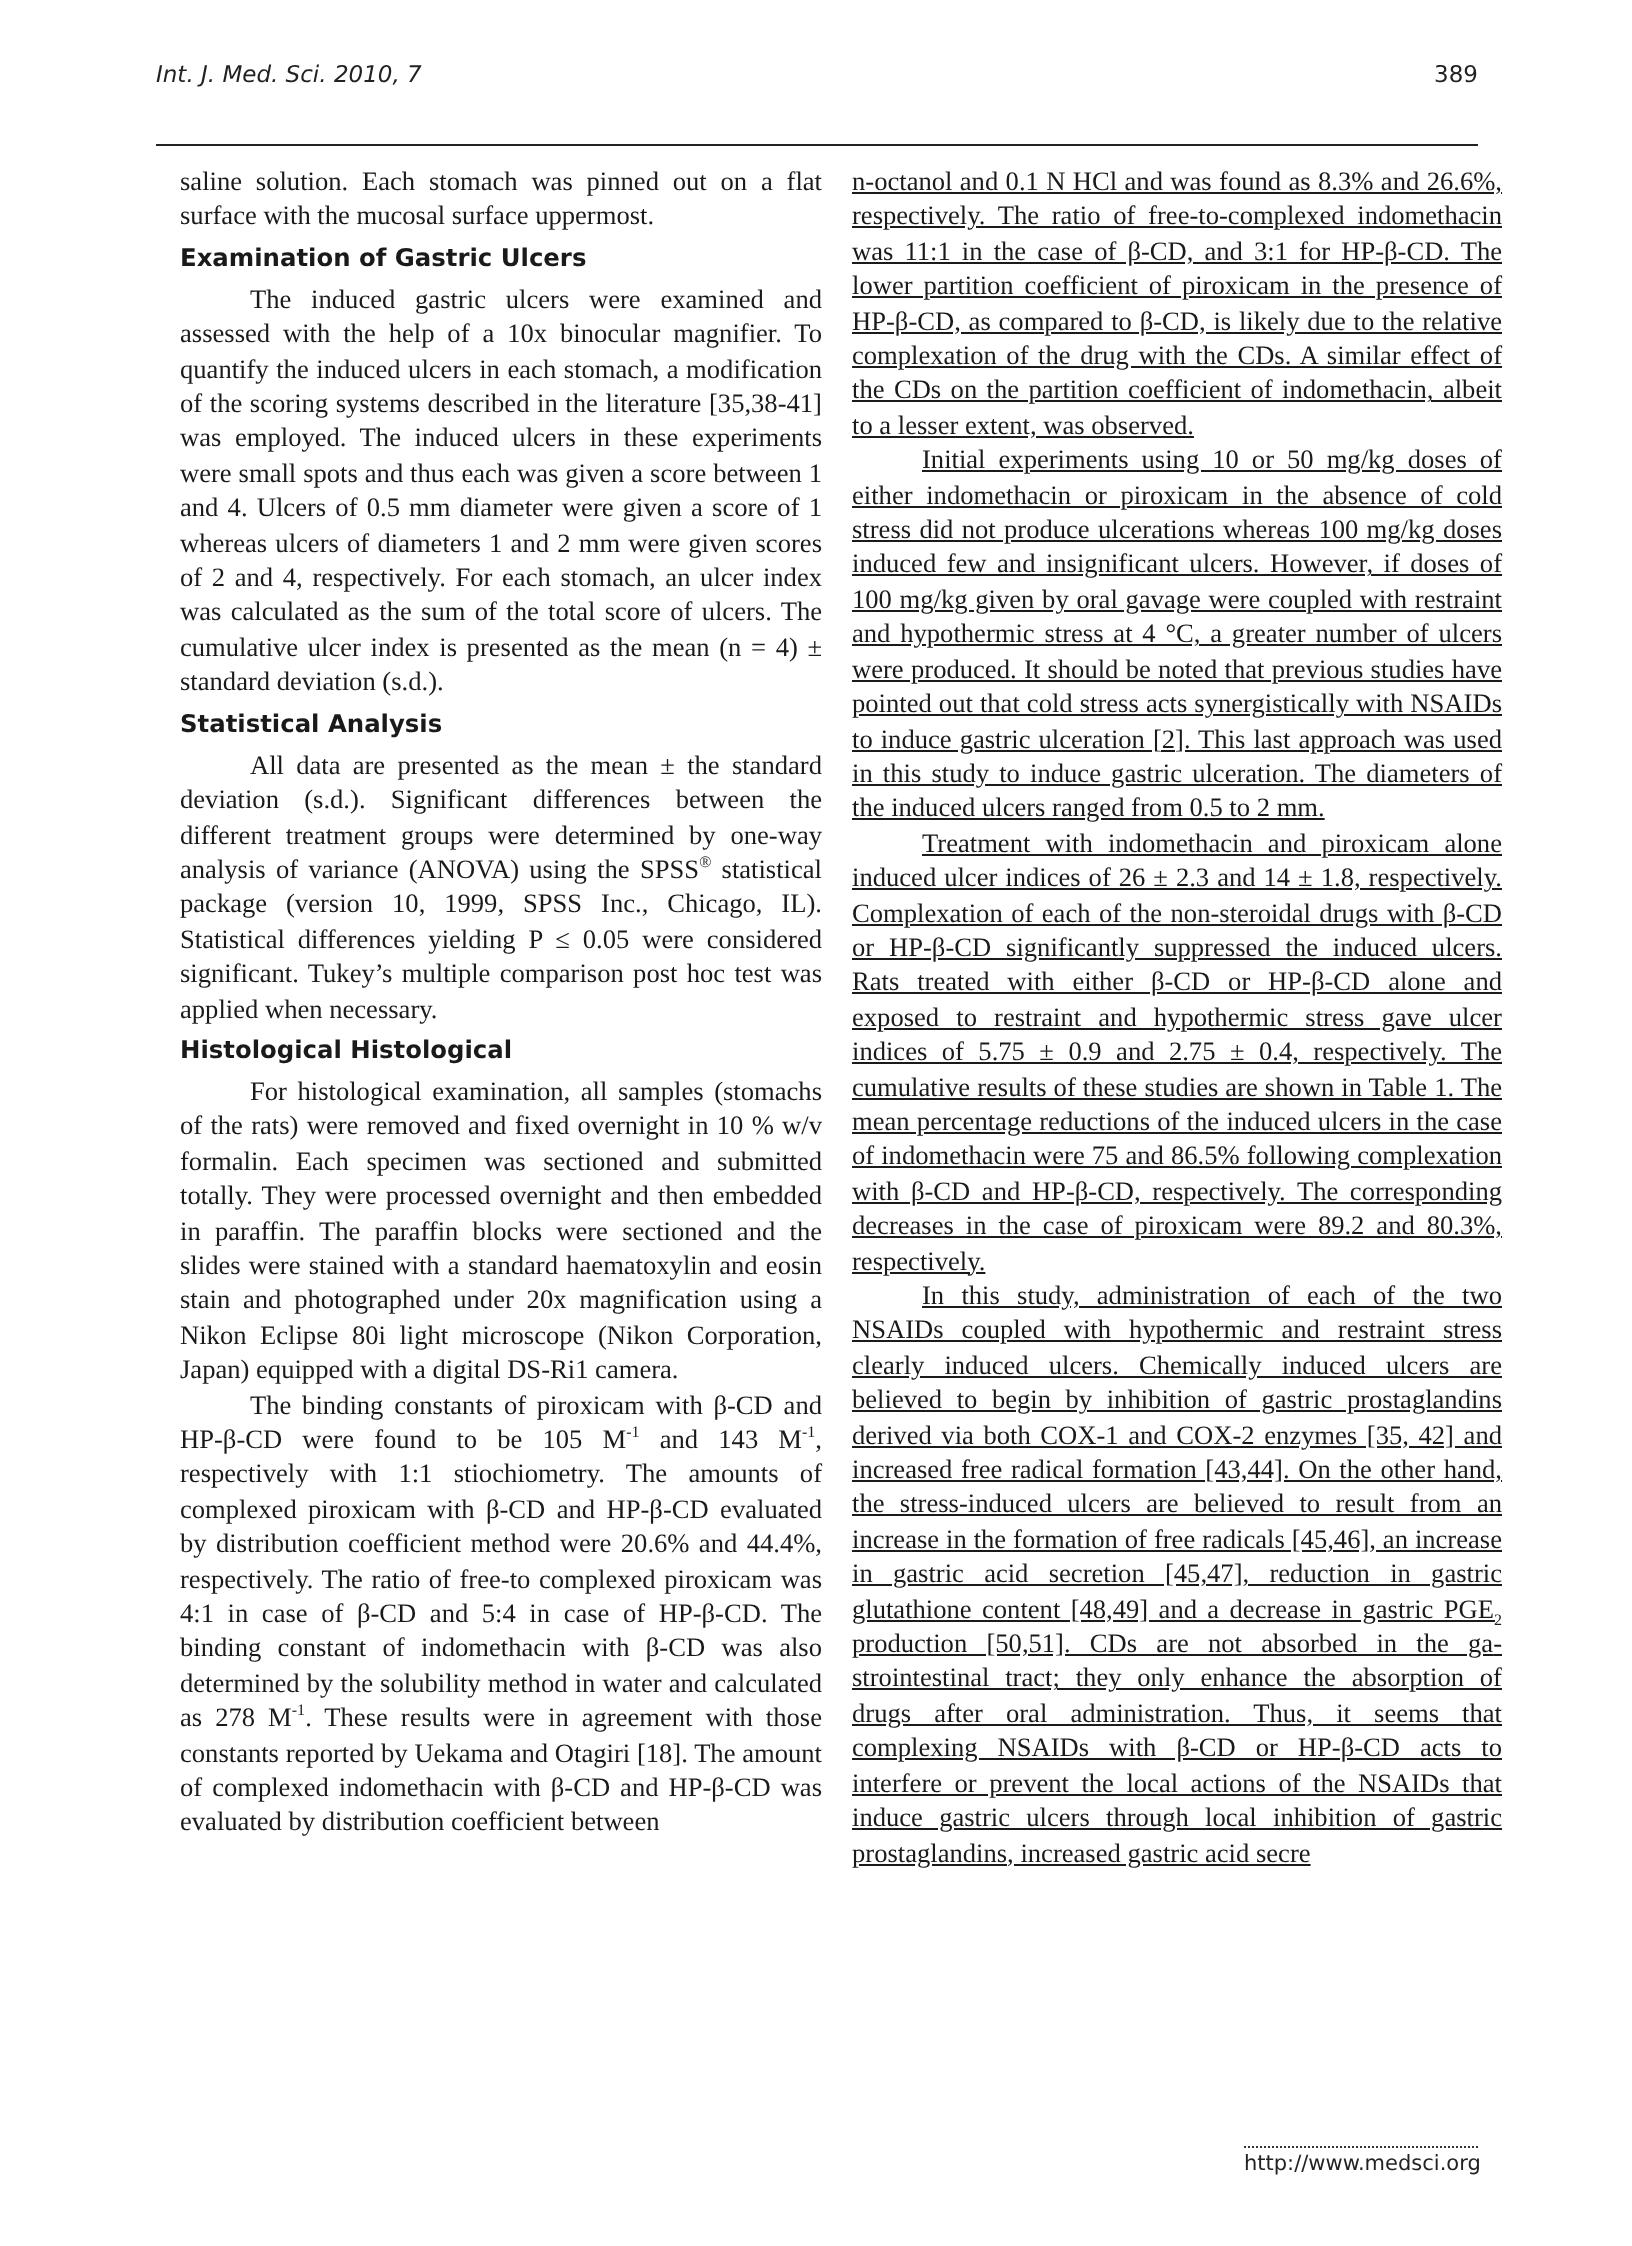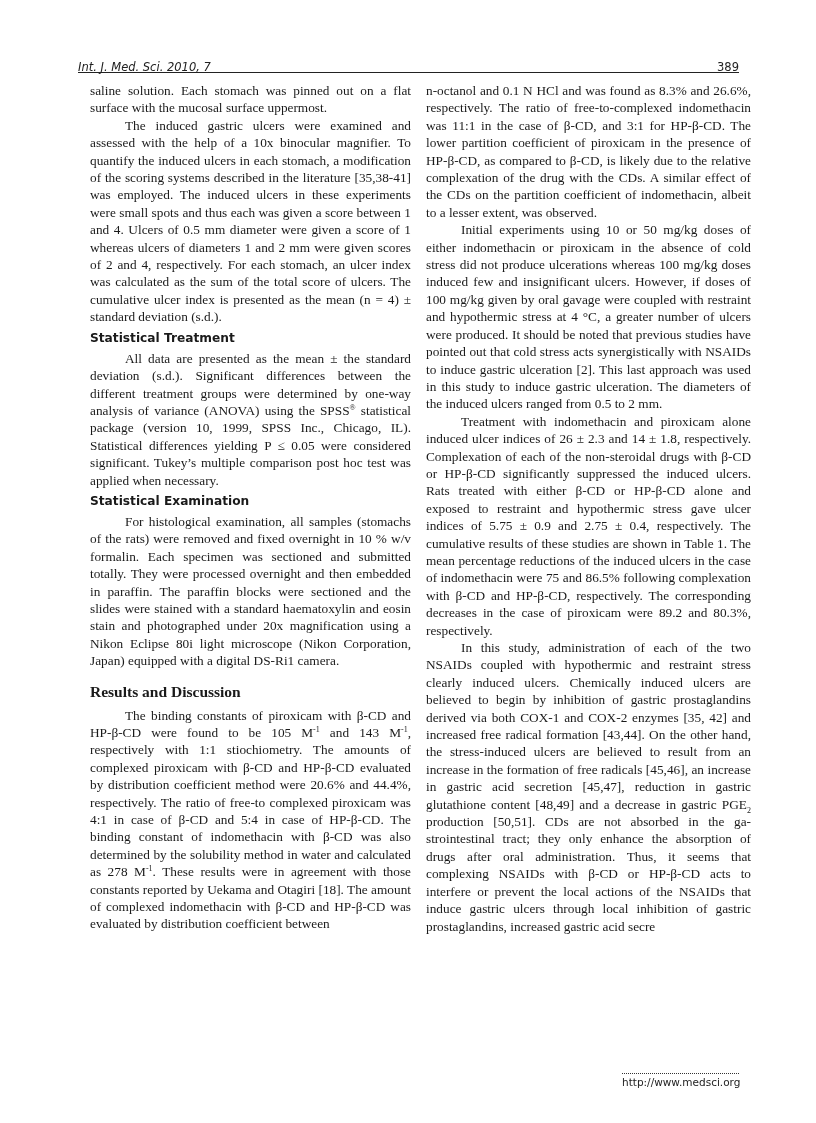--- a/index.html
+++ b/index.html
@@ -1,48 +1,48 @@
 <!DOCTYPE html>
 <html><head>
 <meta charset="utf-8">
 <style>
   html, body { margin: 0; padding: 0; background: #ffffff; }
   body { width: 816px; height: 1123px; position: relative; overflow: hidden; color: #1a1a1a; }
-  .header { position: absolute; left: 78px; top: 60px; width: 661px; height: 20px; font-family: "DejaVu Sans", sans-serif; font-size: 11.5px; color: #222; }
+  .header { position: absolute; left: 78px; top: 30px; width: 661px; height: 20px; font-family: "DejaVu Sans", sans-serif; font-size: 11.5px; color: #222; }
   .header .journal { position: absolute; left: 0; top: 0; font-style: italic; }
   .header .page-num { position: absolute; right: 0; top: 0; }
   .header-rule { position: absolute; left: 78px; top: 72px; width: 661px; height: 0; border-top: 1.2px solid #222; }
   .col { position: absolute; top: 82px; font-family: "Liberation Serif", serif; font-size: 13.3px; line-height: 17.4px; text-align: justify; hyphens: manual; margin-left: 12px; }
   .col.left { left: 78px; width: 321px; }
-  .col.right { left: 414px; width: 325px; }
+  .col.right { left: 414px; width: 325px; text-decoration: underline; }
   .col p { margin: 0; }
   .col p.indent { text-indent: 35px; }
   .col h3 { font-family: "DejaVu Sans", sans-serif; font-size: 12.2px; font-weight: bold; margin: 4px 0 3px 0; line-height: 17px; }
   .col h2 { font-family: "Liberation Serif", serif; font-size: 15.5px; font-weight: bold; margin: 12px 0 5px 0; line-height: 20px; }
   sup, sub { font-size: 8px; line-height: 0; }
   .footer { position: absolute; left: 622px; top: 1076px; width: 117px; font-family: "DejaVu Sans", sans-serif; font-size: 10.5px; color: #222; }
   .footer-rule { position: absolute; left: 622px; top: 1073px; width: 117px; border-top: 1.5px dotted #333; }
 </style>
 </head>
 <body>
 
 <div class="header">
   <span class="journal">Int. J. Med. Sci. 2010, 7</span>
   <span class="page-num">389</span>
 </div>
 <div class="header-rule"></div>
 
 <div class="col left">
   <p>saline solution. Each stomach was pinned out on a flat surface with the mucosal surface uppermost.</p>
+  <h3>Examination of Gastric Ulcers</h3>
   <p class="indent">The induced gastric ulcers were examined and assessed with the help of a 10x binocular magnifier. To quantify the induced ulcers in each stomach, a modification of the scoring systems described in the literature [35,38-41] was employed. The induced ulc­er­s in these experiments were small spots and thus each was given a score between 1 and 4. Ulcers of 0.5 mm diameter were given a score of 1 whereas ulcers of diameters 1 and 2 mm were given scores of 2 and 4, respectively. For each stomach, an ulcer index was calculated as the sum of the total score of ulcers. The cumulative ulcer index is presented as the mean (n = 4) ± standard deviation (s.d.).</p>
-  <h3>Statistical Treatment</h3>
+  <h3>Statistical Analysis</h3>
   <p class="indent"><span>All data are presented as the mean ± the stan­dard deviation (s.d.). Significant differences between the different treatment groups were determined by one-way analysis of variance (ANOVA) using the SPSS</span><sup>®</sup><span> statistical package (version 10, 1999, SPSS Inc., Chicago, IL). Statistical differences yielding P ≤ 0.05 were considered significant. Tukey’s multiple com­parison post hoc test was applied when necessary.</span></p>
-  <h3>Statistical Examination</h3>
+  <h3>Histological Histological</h3>
   <p class="indent">For histological examination, all samples (sto­machs of the rats) were removed and fixed overnight in 10 % w/v formalin. Each specimen was sectioned and submitted totally. They were processed overnight and then embedded in paraffin. The paraffin blocks were sectioned and the slides were stained with a standard haematoxylin and eosin stain and photo­graphed under 20x magnification using a Nikon Ec­lipse 80i light microscope (Nikon Corporation, Japan) equipped with a digital DS-Ri1 camera.</p>
-  <h2>Results and Discussion</h2>
   <p class="indent"><span>The binding constants of piroxicam with β-CD and HP-β-CD were found to be 105 M</span><sup>-1</sup><span> and 143 M</span><sup>-1</sup><span>, respectively with 1:1 stiochiometry. The amounts of complexed piroxicam with β-CD and HP-β-CD eva­luated by distribution coefficient method were 20.6% and 44.4%, respectively. The ratio of free-to com­plexed piroxicam was 4:1 in case of β-CD and 5:4 in case of HP-β-CD. The binding constant of indome­thacin with β-CD was also determined by the solubil­ity method in water and calculated as 278 M</span><sup>-1</sup><span>. These results were in agreement with those constants re­ported by Uekama and Otagiri [18]. The amount of complexed indomethacin with β-CD and HP-β-CD was evaluated by distribution coefficient between</span></p>
 </div>
 
 <div class="col right">
   <p>n-octanol and 0.1 N HCl and was found as 8.3% and 26.6%, respectively. The ratio of free-to-complexed indomethacin was 11:1 in the case of β-CD, and 3:1 for HP-β-CD. The lower partition coefficient of piroxicam in the presence of HP-β-CD, as compared to β-CD, is likely due to the relative complexation of the drug with the CDs. A similar effect of the CDs on the parti­tion coefficient of indomethacin, albeit to a lesser ex­tent, was observed.</p>
   <p class="indent">Initial experiments using 10 or 50 mg/kg doses of either indomethacin or piroxicam in the absence of cold stress did not produce ulcerations whereas 100 mg/kg doses induced few and insignificant ulcers. However, if doses of 100 mg/kg given by oral gavage were coupled with restraint and hypothermic stress at 4 °C, a greater number of ulcers were produced. It should be noted that previous studies have pointed out that cold stress acts synergistically with NSAIDs to induce gastric ulceration [2]. This last approach was used in this study to induce gastric ulceration. The diameters of the induced ulcers ranged from 0.5 to 2 mm.</p>
   <p class="indent">Treatment with indomethacin and piroxicam alone induced ulcer indices of 26 ± 2.3 and 14 ± 1.8, respectively. Complexation of each of the non-steroidal drugs with β-CD or HP-β-CD signifi­cantly suppressed the induced ulcers. Rats treated with either β-CD or HP-β-CD alone and exposed to restraint and hypothermic stress gave ulcer indices of 5.75 ± 0.9 and 2.75 ± 0.4, respectively. The cumulative results of these studies are shown in Table 1. The mean percentage reductions of the induced ulcers in the case of indomethacin were 75 and 86.5% following complexation with β-CD and HP-β-CD, respectively. The corresponding decreases in the case of piroxicam were 89.2 and 80.3%, respectively.</p>
   <p class="indent"><span>In this study, administration of each of the two NSAIDs coupled with hypothermic and restraint stress clearly induced ulcers. Chemically induced ulcers are believed to begin by inhibition of gastric prostaglandins derived via both COX-1 and COX-2 enzymes [35, 42] and increased free radical formation [43,44]. On the other hand, the stress-induced ulcers are believed to result from an increase in the forma­tion of free radicals [45,46], an increase in gastric acid secretion [45,47], reduction in gastric glutathione content [48,49] and a decrease in gastric PGE</span><sub>2</sub><span> pro­duction [50,51]. CDs are not absorbed in the ga­strointestinal tract; they only enhance the absorption of drugs after oral administration. Thus, it seems that complexing NSAIDs with β-CD or HP-β-CD acts to interfere or prevent the local actions of the NSAIDs that induce gastric ulcers through local inhibition of gastric prostaglandins, increased gastric acid secre­</span></p>
 </div>
 

